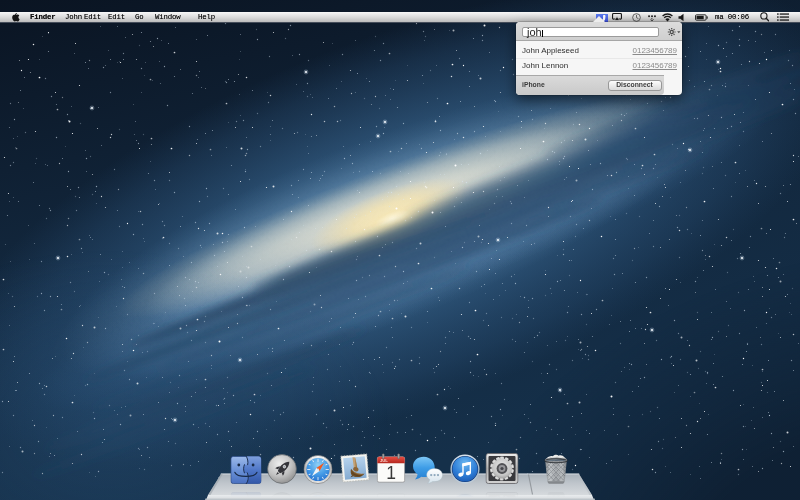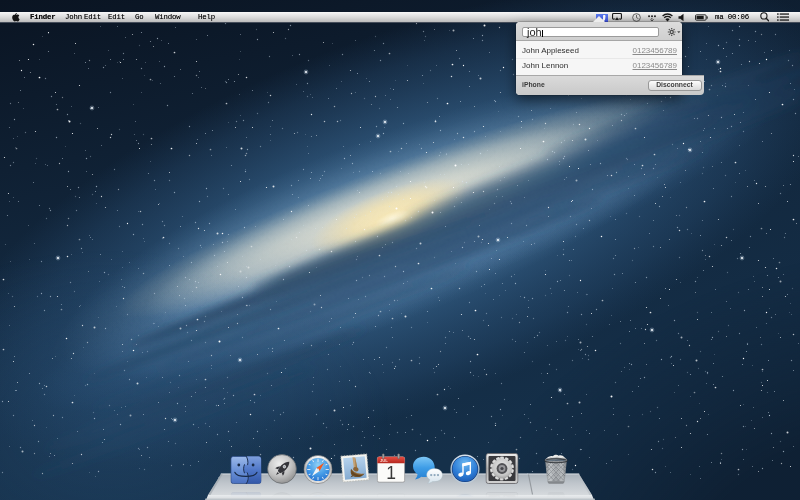--- a/index.html
+++ b/index.html
@@ -25,21 +25,21 @@
 #phead { position:absolute; left:0; top:0; width:166px; height:19px;
   background:linear-gradient(#dcdcdc, #cfcfcf); border-bottom:1px solid #a6a6a6; border-radius:4px 4px 0 0; }
 #pfield { position:absolute; left:6px; top:4.5px; width:137px; height:10px; background:#fff;
   border:1px solid #9b9b9b; border-radius:2px; font-size:11px; line-height:8px; padding-left:4px; color:#222; }
 #pcursor { display:inline-block; width:1px; height:7px; background:#000; vertical-align:-1.5px; }
 #pgear { position:absolute; right:1px; top:4.5px; }
 #plist { position:absolute; left:0; top:19px; width:166px; height:34px; background:#f6f6f6; }
 .prow { position:absolute; left:0; width:166px; height:14px; line-height:14px; }
 .prow .nm { position:absolute; left:6px; color:#2e2e2e; }
 .prow .ph { position:absolute; right:5px; color:#8a8a8a;text-decoration:underline; }
-#pfoot { position:absolute; left:0; top:53px; width:188px; height:20px;
+#pfoot { position:absolute; left:0; top:53px; width:148px; height:20px;
   background:linear-gradient(#dadada, #c9c9c9); border-top:1px solid #a8a8a8; border-radius:0 0 4px 4px; }
 #pfoot b { position:absolute; left:6px; top:0; line-height:17px; color:#3a3a3a; font-size:8px;
   transform-origin:0 50%; transform:scaleX(0.85); }
 #pbtn { position:absolute; right:2.5px; top:4px; width:54px; height:10.5px;
   background:linear-gradient(#fdfdfd, #dadada); border:1px solid #989898; border-radius:3px;
   font-size:6.8px; font-weight:bold; color:#3c3c3c; text-align:center; line-height:8.5px; }
 
 
 #dock { position:absolute; left:0; top:430px; width:800px; height:70px; overflow:hidden; }
 .dicon { position:absolute; bottom:12px; transform:translateX(-50%); }

